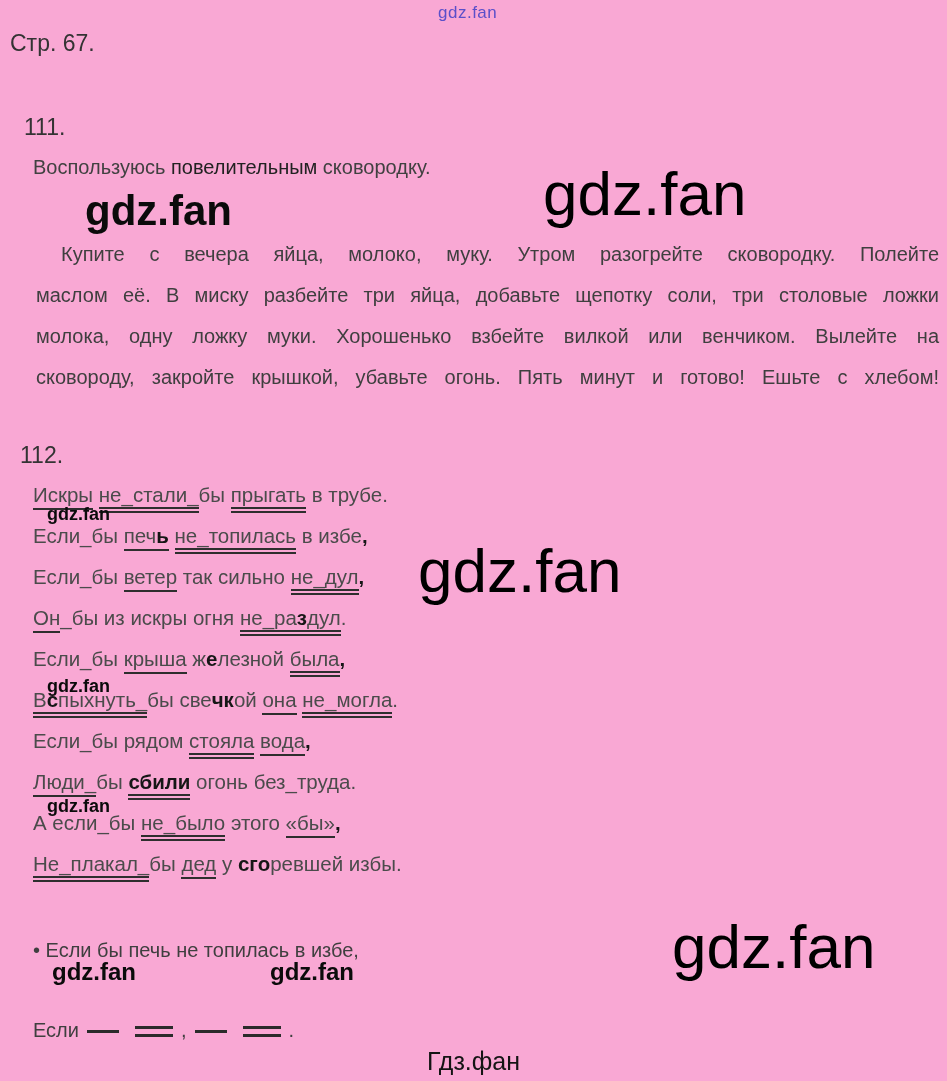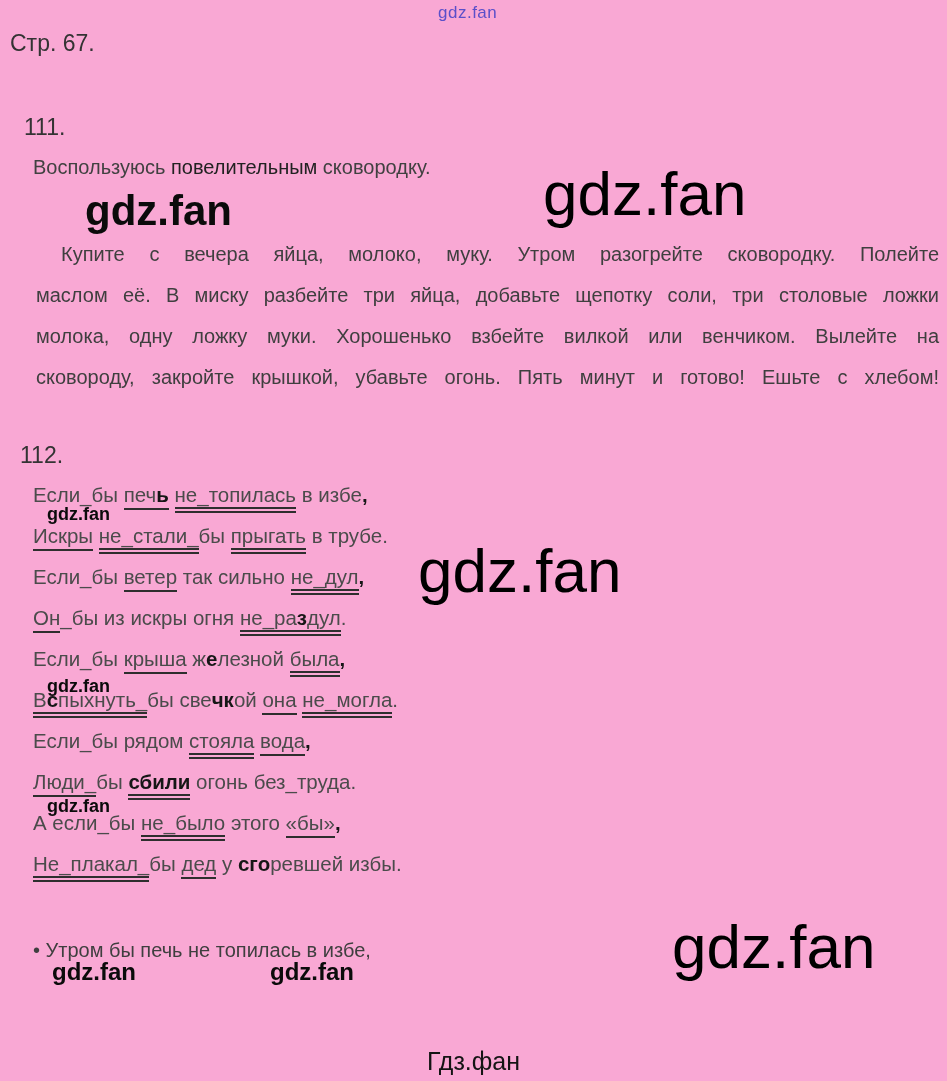--- a/index.html
+++ b/index.html
@@ -57,43 +57,44 @@
   <div class="abs recipe" style="left:8px;top:239px;">
       <div class="recipe-line indent">Купите с вечера яйца, молоко, муку. Утром разогрейте сковородку. Полейте</div>
       <div class="recipe-line">маслом её. В миску разбейте три яйца, добавьте щепотку соли, три столовые ложки</div>
       <div class="recipe-line">молока, одну ложку муки. Хорошенько взбейте вилкой или венчиком. Вылейте на</div>
       <div class="recipe-line">сковороду, закройте крышкой, убавьте огонь. Пять минут и готово! Ешьте с хлебом!</div>
     </div>
 
   <div class="abs h-bold" style="left:20px;top:442px;">112.</div>
 
   <div class="abs poem" style="left:33px;top:482px;">
+      <div class="poem-line"><span class="u1">Искры</span><span> </span><span class="u2">не_стали_</span><span>бы </span><span class="u2">прыгать</span><span> в трубе.</span></div>
       <div class="poem-line"><span>Если_бы </span><span class="u1">печ</span><span class="bold u1">ь</span><span> </span><span class="u2">не_топилась</span><span> в избе</span><span class="bold">,</span></div>
-      <div class="poem-line"><span class="u1">Искры</span><span> </span><span class="u2">не_стали_</span><span>бы </span><span class="u2">прыгать</span><span> в трубе.</span></div>
       <div class="poem-line"><span>Если_бы </span><span class="u1">ветер</span><span> так сильно </span><span class="u2">не_дул</span><span class="bold">,</span></div>
       <div class="poem-line"><span class="u1">Он</span><span>_бы из искры огня </span><span class="u2">не_ра</span><span class="bold u2">з</span><span class="u2">дул</span><span>.</span></div>
       <div class="poem-line"><span>Если_бы </span><span class="u1">крыша</span><span> ж</span><span class="bold">е</span><span>лезной </span><span class="u2">была</span><span class="bold">,</span></div>
       <div class="poem-line"><span class="u2">В</span><span class="bold u2">с</span><span class="u2">пыхнуть_</span><span>бы све</span><span class="bold">чк</span><span>ой </span><span class="u1">она</span><span> </span><span class="u2">не_могла</span><span>.</span></div>
       <div class="poem-line"><span>Если_бы рядом </span><span class="u2">стояла</span><span> </span><span class="u1">вода</span><span class="bold">,</span></div>
       <div class="poem-line"><span class="u1">Люди_</span><span>бы </span><span class="bold u2">сбили</span><span> огонь без_труда.</span></div>
       <div class="poem-line"><span>А если_бы </span><span class="u2">не_было</span><span> этого </span><span class="u1">«бы»</span><span class="bold">,</span></div>
       <div class="poem-line"><span class="u2">Не_плакал_</span><span>бы </span><span class="u1">дед</span><span> у </span><span class="bold">сго</span><span>ревшей избы.</span></div>
     </div>
 
   <div class="abs wm-small" style="left:47px;top:504px;">gdz.fan</div>
   <div class="abs wm-small" style="left:47px;top:676px;">gdz.fan</div>
   <div class="abs wm-small" style="left:47px;top:796px;">gdz.fan</div>
 
   <div class="abs wm-big" style="left:418px;top:540px;">gdz.fan</div>
 
   <div class="abs bullet" style="left:33px;top:938px;">
-      <div class="bullet-line">• Утром бы печь не топилась в избе,</div>
+      <div class="bullet-line">• Если бы печь не топилась в избе,</div>
     </div>
 
   <div class="abs wm-small-b" style="left:52px;top:958px;">gdz.fan</div>
   <div class="abs wm-small-b" style="left:270px;top:958px;">gdz.fan</div>
 
   <div class="abs wm-big" style="left:672px;top:916px;">gdz.fan</div>
 
+  <div class="abs scheme" style="left:33px;top:1015px;line-height:30px;"><span>Если</span><span class="s-sub"></span><span class="s-pred"></span><span>,</span><span class="s-sub"></span><span class="s-pred"></span><span>.</span></div>
 
   <div class="abs footer-wm" style="left:50%;top:1047px;transform:translateX(-50%);text-align:right;">Гдз.фан</div>
 
 </div>
 
 </body></html>

